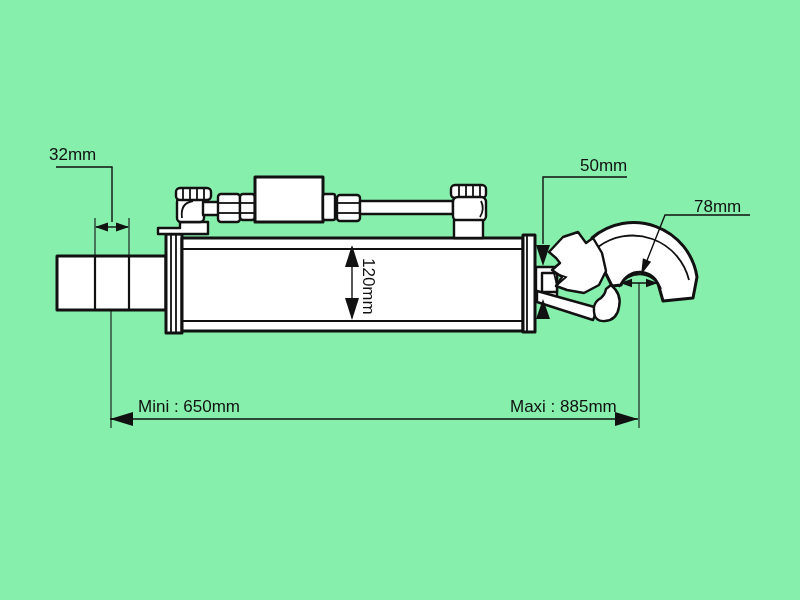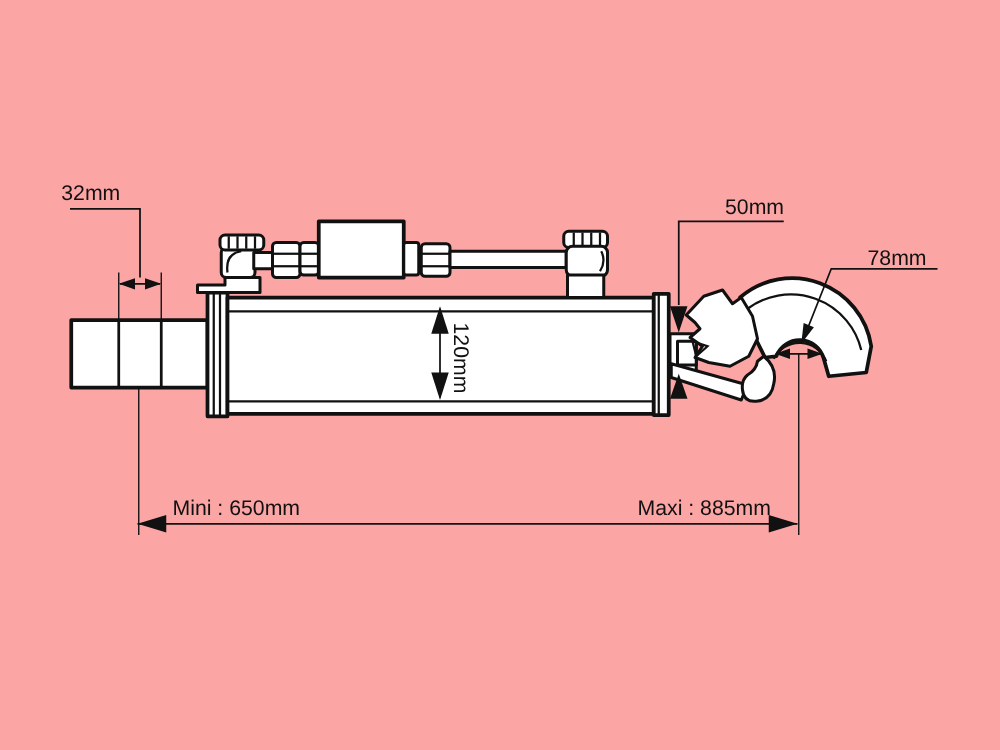--- a/index.html
+++ b/index.html
@@ -8,21 +8,21 @@
     background: #ffffff;
     width: 800px;
     height: 600px;
     overflow: hidden;
     font-family: "Liberation Sans", sans-serif;
   }
   .canvas {
     position: relative;
     width: 800px;
     height: 600px;
-    background: #fca5a5;
+    background: #86efac;
   }
   svg { display: block; }
   .outline   { fill: #ffffff; stroke: #111111; stroke-width: 3;   stroke-linejoin: round; }
   .outline2  { fill: #ffffff; stroke: #111111; stroke-width: 2.4; stroke-linejoin: round; }
   .inner     { fill: none;    stroke: #111111; stroke-width: 1.8; }
   .thick-in  { fill: none;    stroke: #111111; stroke-width: 2.2; }
   .dim       { fill: none;    stroke: #111111; stroke-width: 1.4; }
   .ext       { fill: none;    stroke: #111111; stroke-width: 1.1; }
   .ah        { fill: #111111; stroke: none; }
   .lbl       { font-family: "Liberation Sans", sans-serif; font-size: 17px; fill: #111111; }

